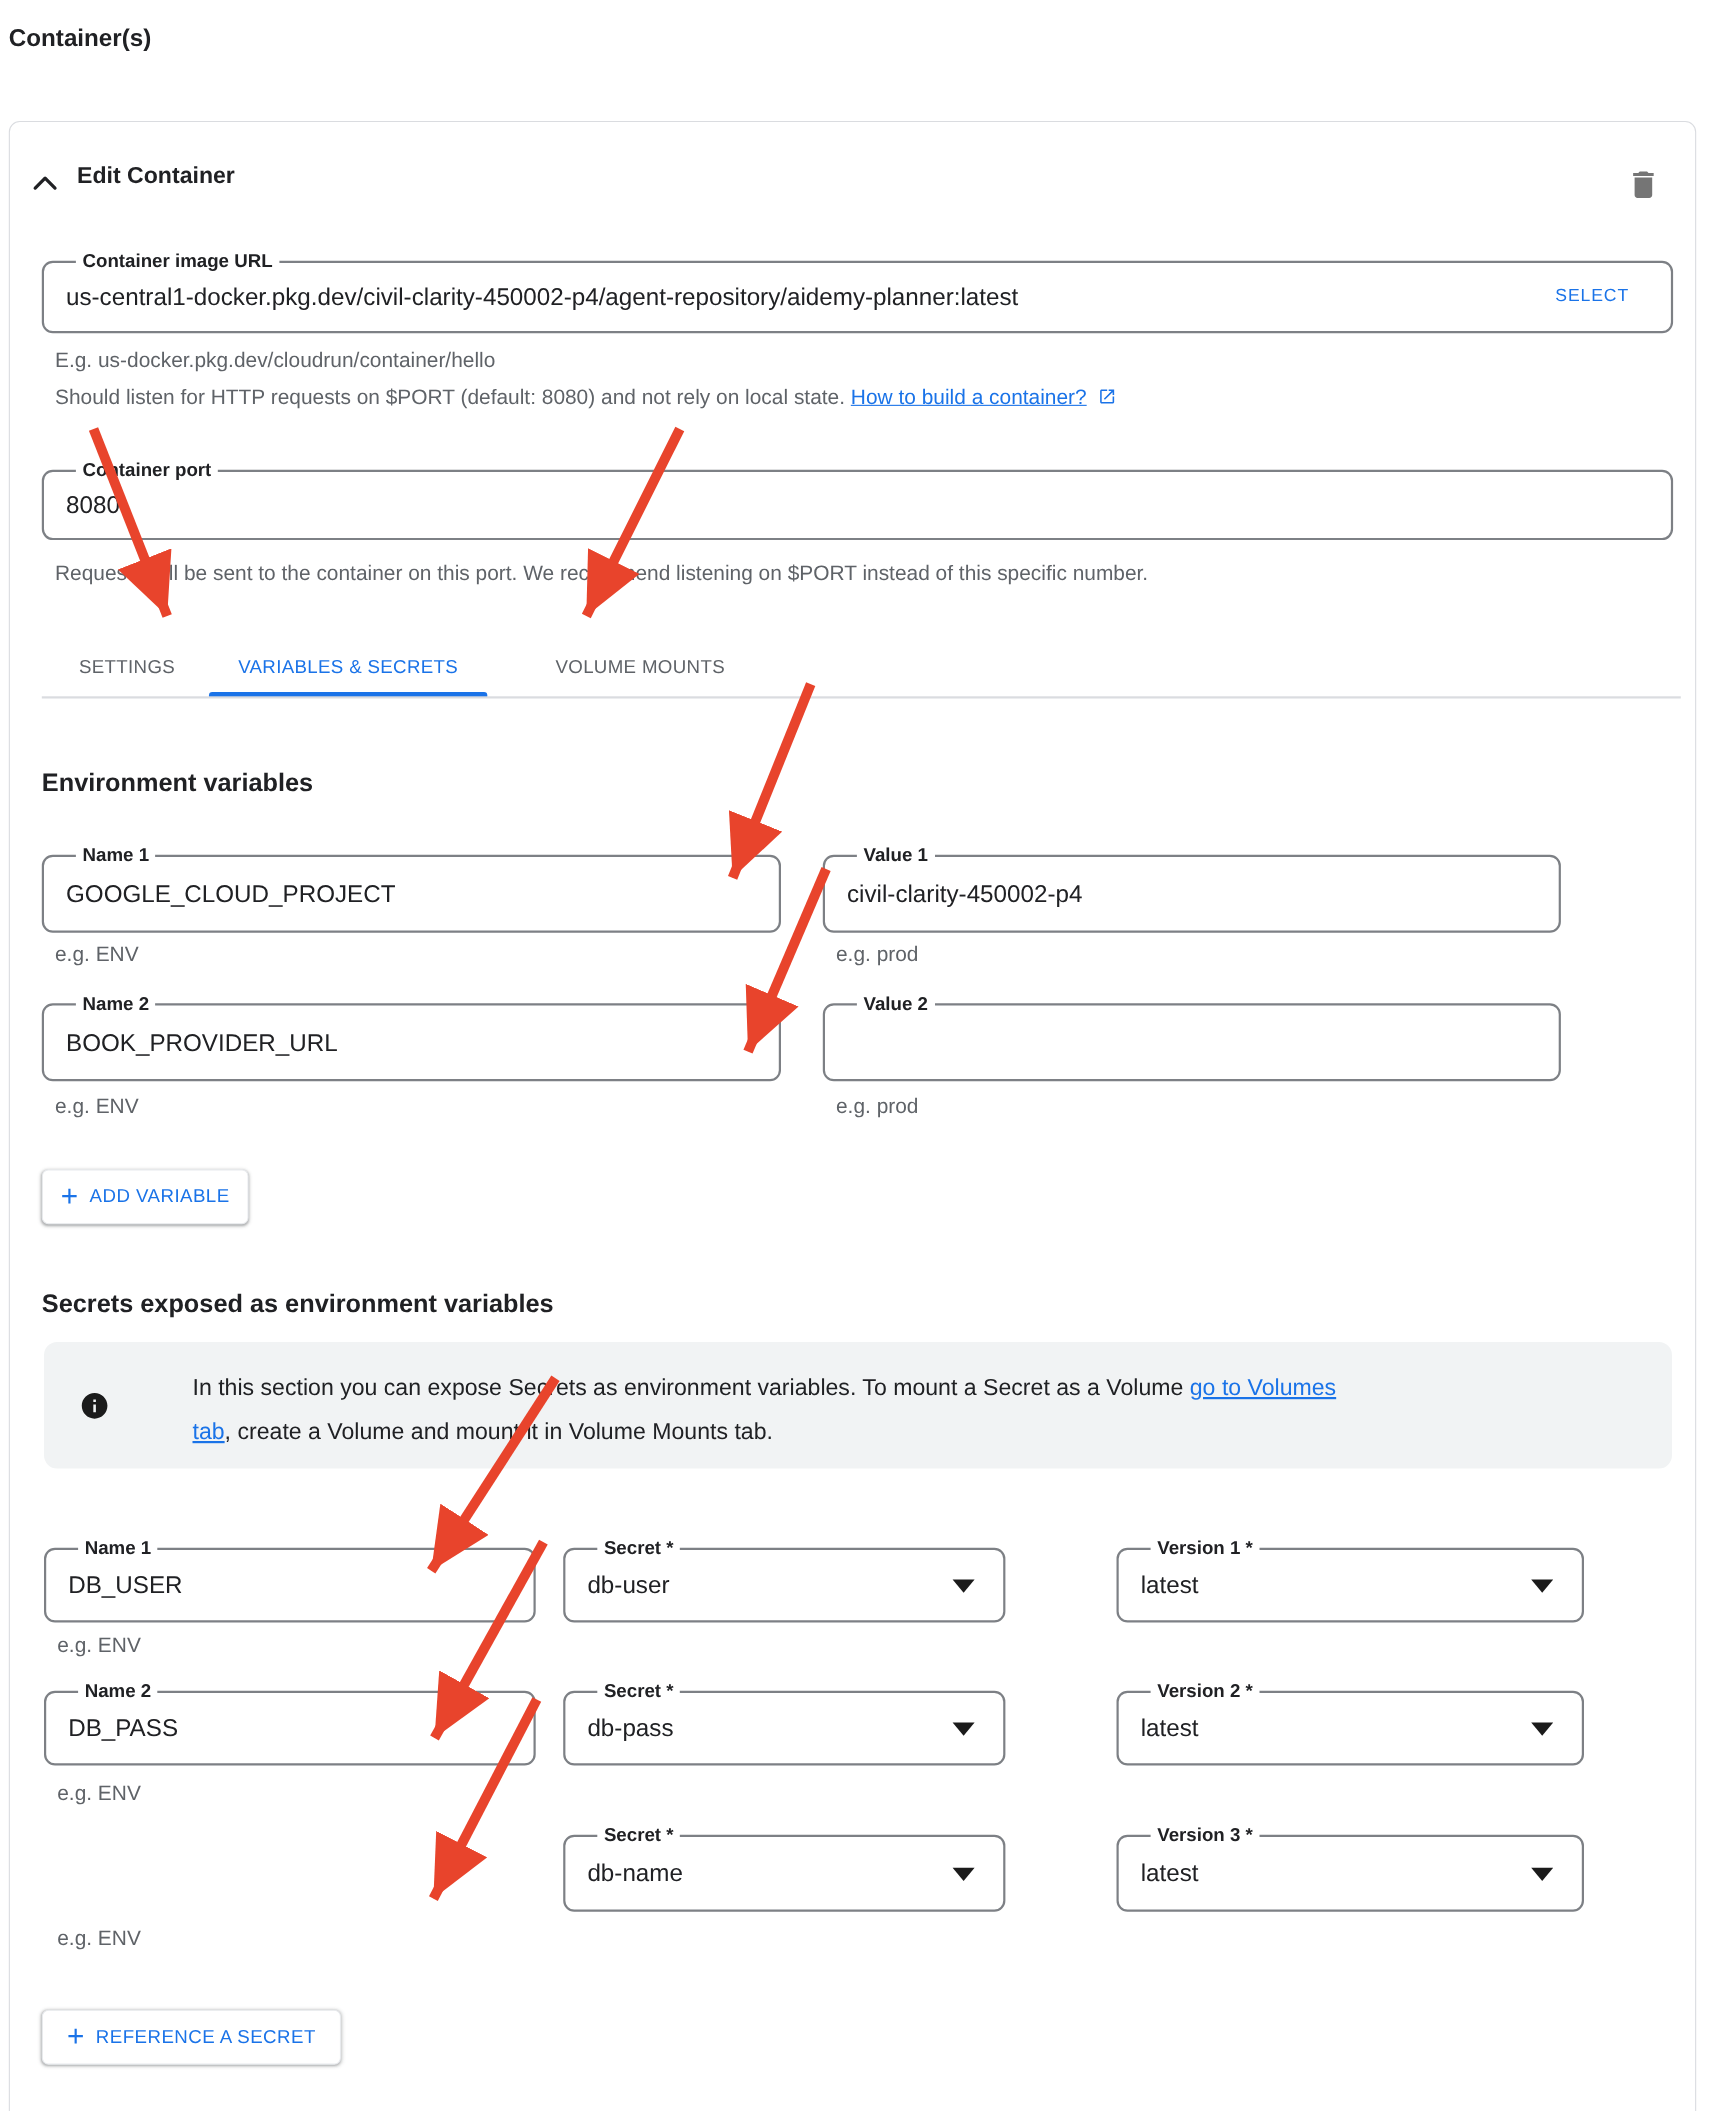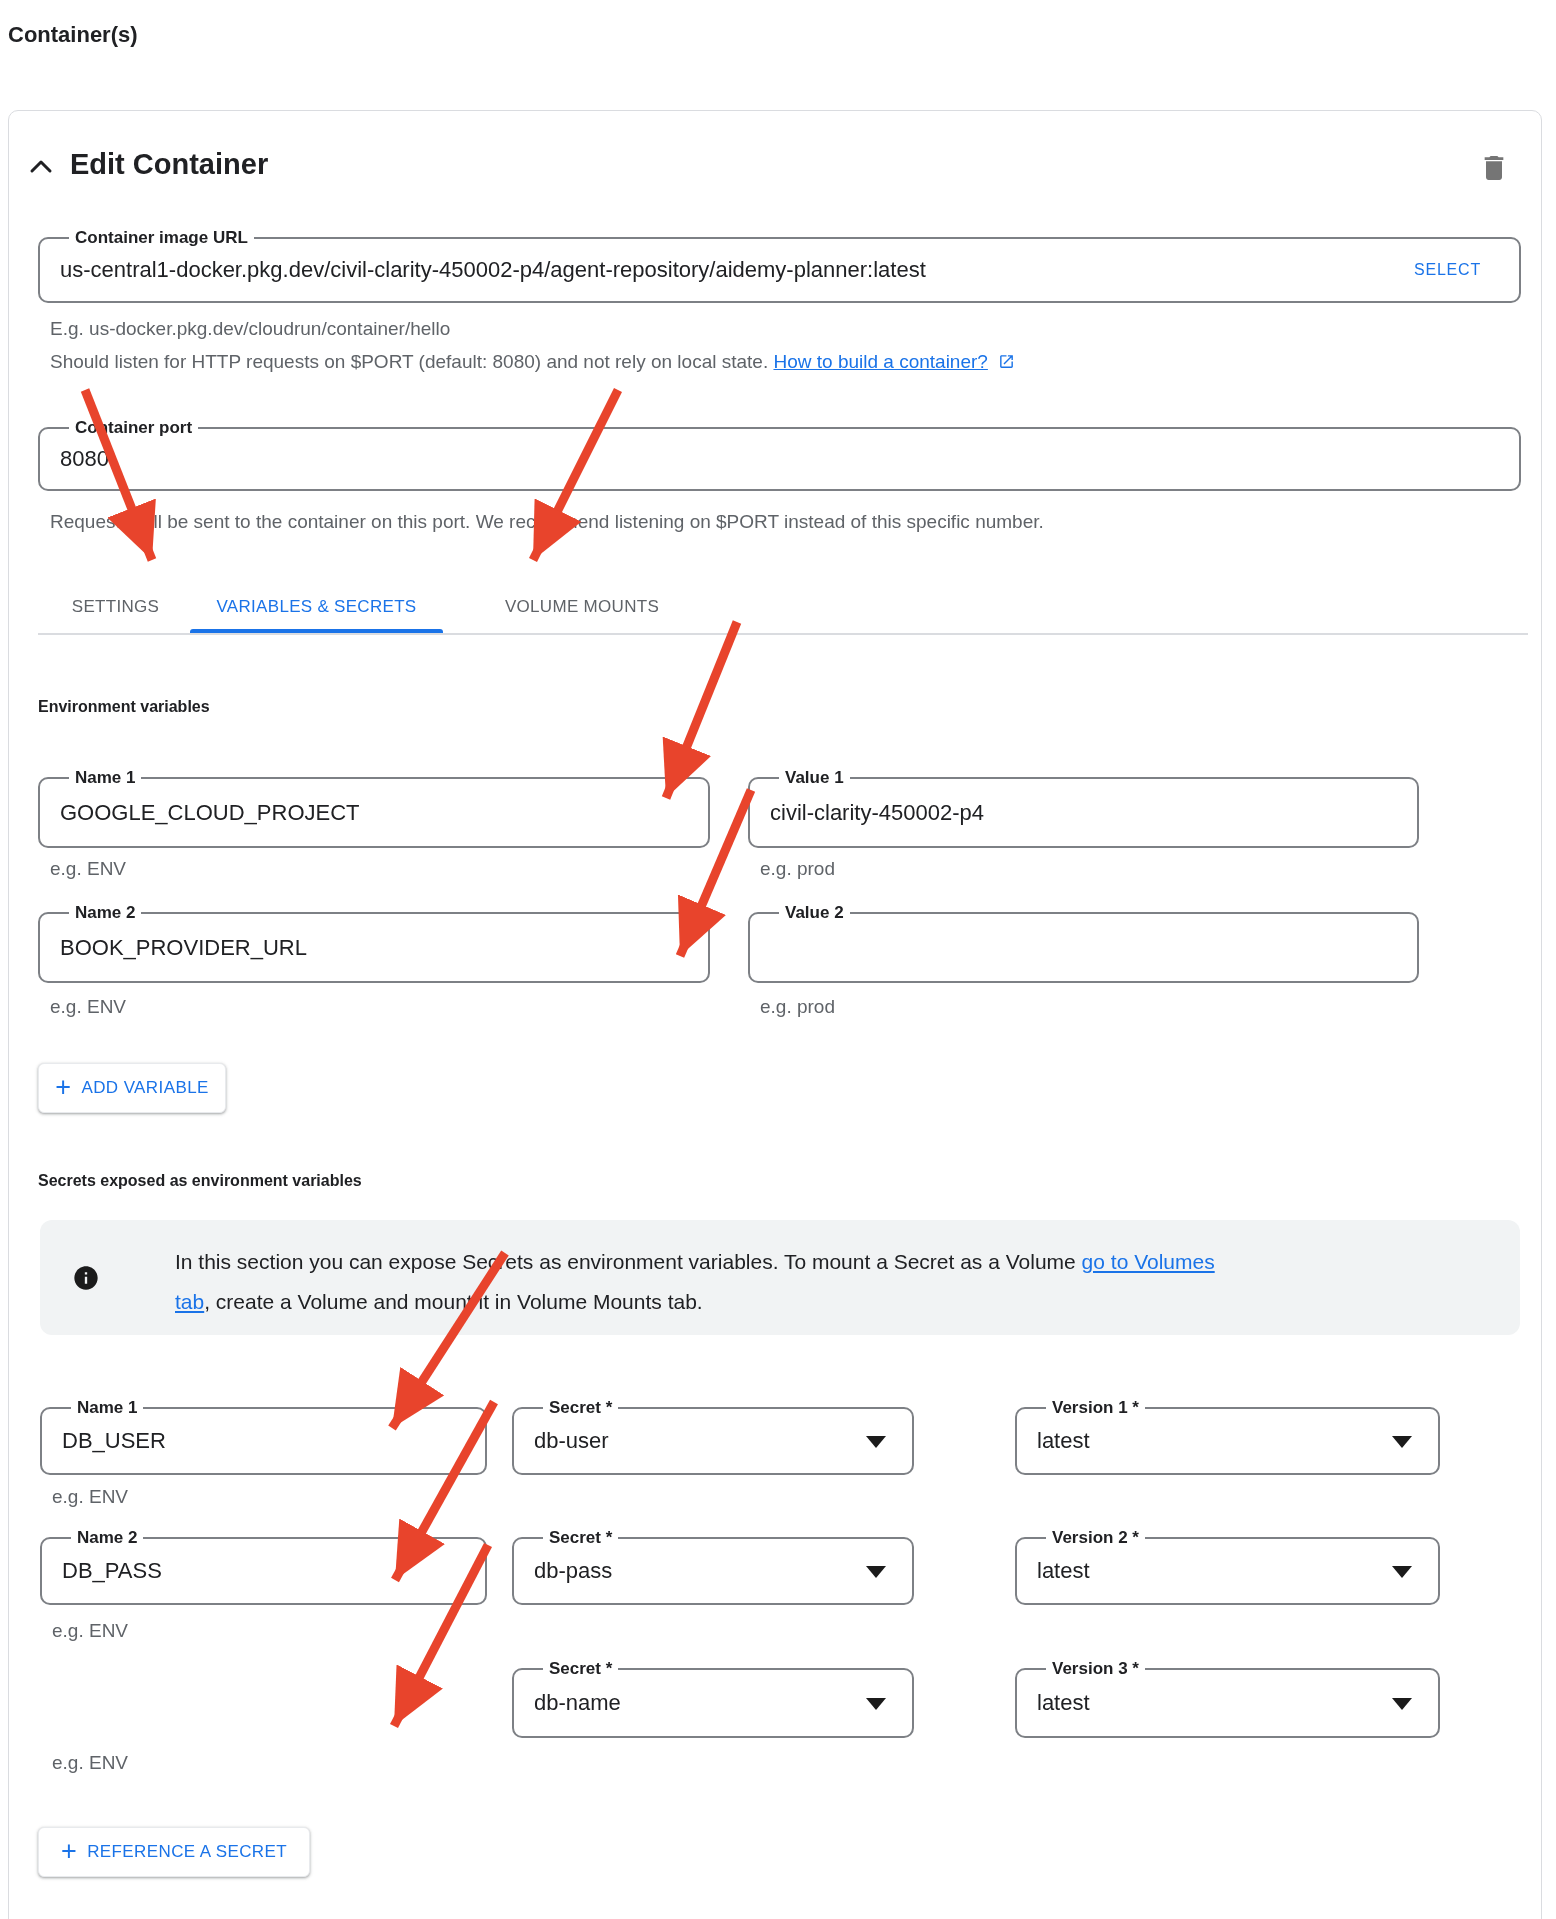--- a/index.html
+++ b/index.html
@@ -1,36 +1,36 @@
 <!DOCTYPE html>
 <html><head>
 <meta charset="utf-8">
 <style>
   html,body{margin:0;padding:0;background:#fff;}
   #page{position:relative;width:1556px;height:1919px;overflow:hidden;
         font-family:"Liberation Sans","DejaVu Sans",sans-serif;color:#202124;}
   .abs{position:absolute;}
   .page-title{font-size:22px;font-weight:700;color:#202124;}
   .card{border:1px solid #dadce0;border-radius:10px;background:#fff;}
-  .card-title{font-size:29px;font-weight:600;color:#202124;}
+  .card-title{font-size:21px;font-weight:600;color:#202124;}
   .field{position:absolute;border:2px solid #7d8085;border-radius:10px;background:#fff;
          display:flex;align-items:center;box-sizing:border-box;}
   .flabel{position:absolute;top:-12px;left:29px;background:#fff;padding:0 6px;
           font-size:17px;font-weight:700;color:#202124;white-space:nowrap;line-height:22px;}
   .fvalue{padding-left:20px;font-size:22px;color:#202124;white-space:nowrap;overflow:hidden;flex:1;}
   .clip{letter-spacing:1.2px;padding-right:0;}
   .helper{position:absolute;font-size:19px;color:#5f6368;white-space:nowrap;}
   .link{color:#1a73e8;text-decoration:underline;cursor:pointer;}
   .select-link{font-size:16px;font-weight:500;letter-spacing:.8px;color:#1a73e8;cursor:pointer;}
   .tab{position:absolute;top:585px;height:44px;display:flex;align-items:center;justify-content:center;
        font-size:17px;font-weight:500;letter-spacing:.3px;color:#5f6368;cursor:pointer;white-space:nowrap;}
   .tab.active{color:#1a73e8;}
   .underline{position:absolute;background:#1a73e8;border-radius:3px 3px 0 0;}
   .divider{position:absolute;background:#dadce0;height:2px;}
-  .section-h{position:absolute;font-size:16px;font-weight:600;color:#202124;white-space:nowrap;}
+  .section-h{position:absolute;font-size:23px;font-weight:600;color:#202124;white-space:nowrap;}
   .btn{position:absolute;display:flex;align-items:center;justify-content:center;gap:10px;
        background:#fff;border:1px solid #e8eaed;border-radius:6px;cursor:pointer;
        box-shadow:0 1px 2px rgba(60,64,67,.3),0 1px 3px 1px rgba(60,64,67,.15);
        font-size:17px;font-weight:500;letter-spacing:.4px;color:#1a73e8;white-space:nowrap;}
   .plus{font-size:27px;font-weight:400;line-height:20px;margin-top:-3px;}
   .banner{position:absolute;background:#f1f3f4;border-radius:12px;}
   .banner-text{position:absolute;font-size:21px;color:#202124;white-space:nowrap;line-height:28px;}
   .caret{position:absolute;right:26px;top:50%;margin-top:-5px;width:0;height:0;
          border-left:10px solid transparent;border-right:10px solid transparent;
          border-top:12px solid #1b1b1b;}

